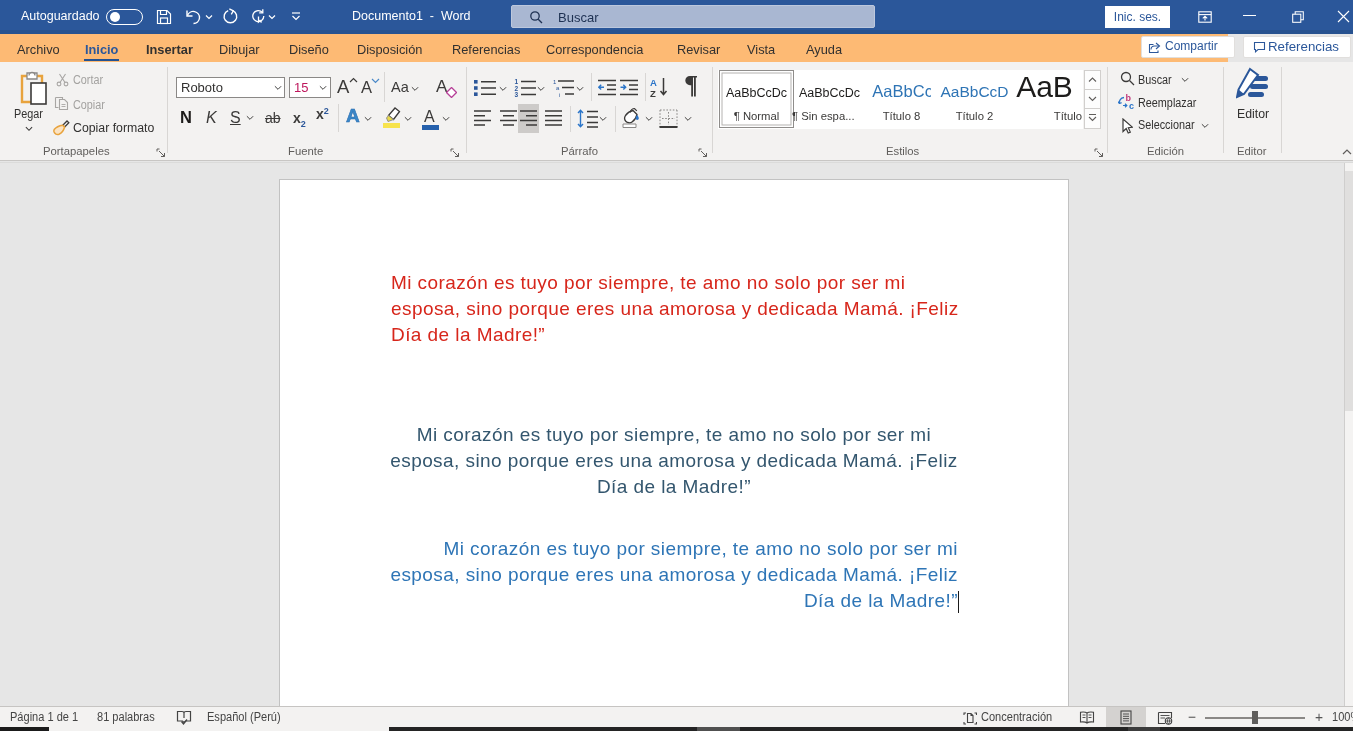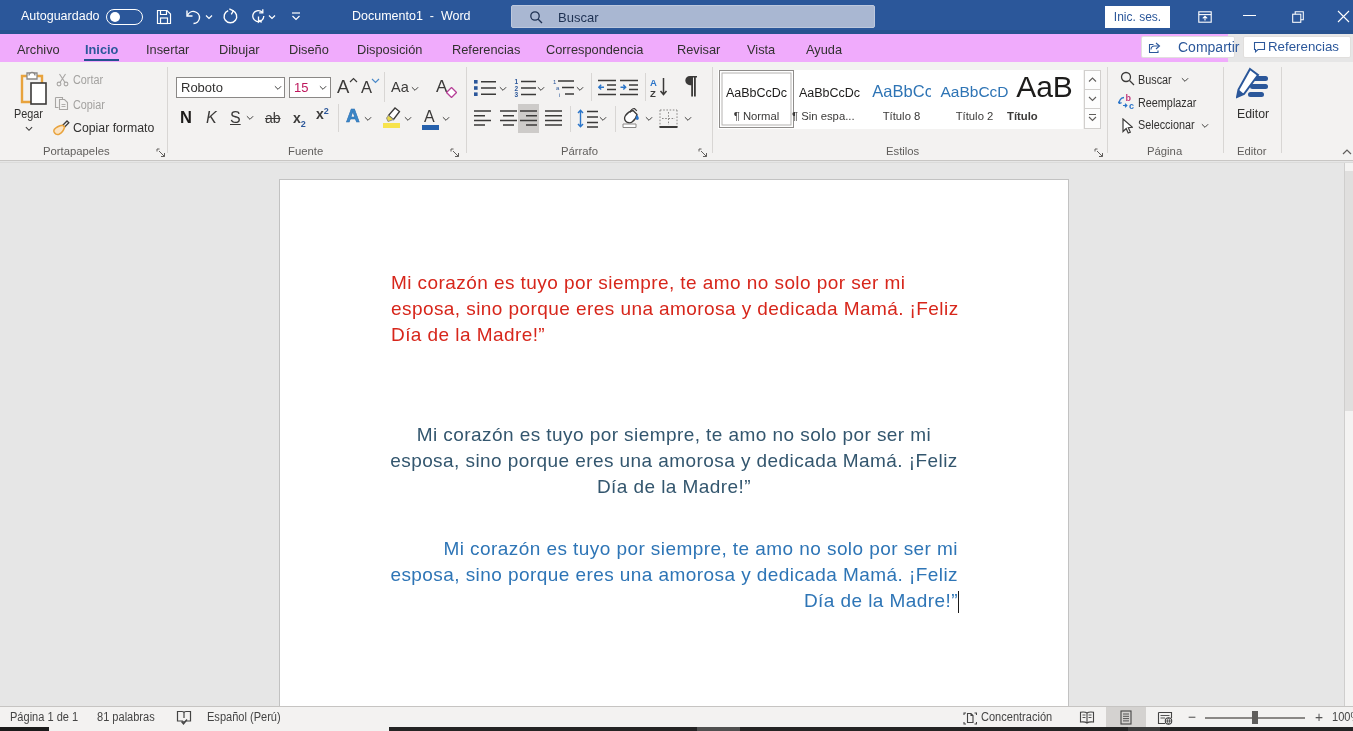--- a/index.html
+++ b/index.html
@@ -5,21 +5,21 @@
 html,body{width:1353px;height:731px;overflow:hidden;}
 body{font-family:"Liberation Sans",sans-serif;}
 .app{position:relative;width:1353px;height:731px;background:#e6e6e6;overflow:hidden;}
 .abs{position:absolute;}
 
 .titlebar{position:absolute;left:0;top:0;width:1353px;height:34px;background:#2b579a;}
 .tb-txt{position:absolute;color:#fff;font-size:12.5px;white-space:nowrap;}
 .searchbox{position:absolute;left:511px;top:5px;width:364px;height:23px;background:#a9b7d2;border-radius:2px;border:1px solid #bdc8dd;}
 .inicses{position:absolute;left:1105px;top:6px;width:65px;height:22px;background:#fff;color:#2b579a;font-size:12px;text-align:center;line-height:22px;}
 
-.tabrow{position:absolute;left:0;top:34px;width:1228px;height:28px;background:#f0abfc;text-align:center;}
+.tabrow{position:absolute;left:0;top:34px;width:1228px;height:28px;background:#fdba74;text-align:center;}
 .tab{position:absolute;top:0;height:28px;line-height:26px;padding-top:3px;font-size:12.8px;color:#323130;white-space:nowrap;}
 .tab.active{color:#2b579a;font-weight:bold;}
 .tabul{position:absolute;top:24.5px;height:2.5px;background:#24518f;}
 
 .ribbon{position:absolute;left:0;top:62px;width:1353px;height:99px;background:#f3f2f1;border-bottom:1px solid #c8c6c4;}
 .rshadow{position:absolute;left:0;top:162px;width:1353px;height:6px;background:linear-gradient(#dadad9,#e6e6e6);}
 .gdiv{position:absolute;top:5px;height:86px;width:1px;background:#d8d6d4;}
 .glab{position:absolute;font-size:11.3px;color:#605e5c;white-space:nowrap;top:83px;}
 .launcher{position:absolute;width:10px;height:10px;}
 .btnlabel{font-size:12.3px;color:#323130;white-space:nowrap;position:absolute;transform-origin:0 50%;transform:scaleX(0.88);}
@@ -100,37 +100,37 @@
   </svg>
   <svg class="abs" style="left:1337px;top:10px;" width="13" height="13" viewBox="0 0 13 13" fill="none" stroke="#fff" stroke-width="1.1">
     <path d="M1 1 L12 12 M12 1 L1 12"></path>
   </svg>
 </div>
 
 <div class="tabrow">
   <div class="tab" style="left:17px;">Archivo</div>
   <div class="tab active" style="left:85px;">Inicio</div>
   <div class="tabul" style="left:84px;width:35px;"></div>
-  <div class="tab" style="left:146px;">Insertar</div>
+  <div class="tab" style="left:146px;font-weight:bold;">Insertar</div>
   <div class="tab" style="left:219px;">Dibujar</div>
   <div class="tab" style="left:289px;">Diseño</div>
   <div class="tab" style="left:357px;">Disposición</div>
   <div class="tab" style="left:452px;">Referencias</div>
   <div class="tab" style="left:546px;">Correspondencia</div>
   <div class="tab" style="left:677px;">Revisar</div>
   <div class="tab" style="left:747px;">Vista</div>
   <div class="tab" style="left:806px;">Ayuda</div>
 
   <div class="abs" style="left:1141px;top:2px;width:94px;height:22px;background:#fff;border:1px solid #e1dfdd;border-radius:2px;"></div>
   <svg class="abs" style="left:1148px;top:7px;" width="13" height="13" viewBox="0 0 13 13" fill="none" stroke="#2b579a" stroke-width="1.1">
     <path d="M8 2 L11.5 5 L8 8"></path>
         <path d="M11 5 H6.5 C4 5 3 7 3 8.5"></path>
         <path d="M5.5 3.5 H1.5 V11.5 H10 V9.5"></path>
   </svg>
-  <div class="abs" style="left:1165px;top:5px;font-size:14px;color:#2b579a;margin-left:13px;">Compartir</div>
+  <div class="abs" style="left:1165px;top:5px;font-size:12px;color:#2b579a;">Compartir</div>
   <div class="abs" style="left:1243px;top:2px;width:108px;height:22px;background:#fff;border:1px solid #e1dfdd;border-radius:2px;"></div>
   <svg class="abs" style="left:1253px;top:7px;" width="13" height="12" viewBox="0 0 13 12" fill="none" stroke="#2b579a" stroke-width="1.1">
     <path d="M1.5 1.5 H11.5 V8.5 H5 L2.5 10.8 V8.5 H1.5 Z"></path>
   </svg>
   <div class="abs" style="left:1268px;top:5px;font-size:13.3px;color:#2b579a;">Referencias</div>
 </div>
 
 <div class="ribbon">
   <div id="rib-porta">
 
@@ -371,21 +371,21 @@
     <div class="abs" style="left:792px;top:24px;width:75px;text-align:center;font-size:12.5px;color:#1d1c1b;white-space:nowrap;">AaBbCcDc</div>
     <div class="abs" style="left:792px;top:48px;width:75px;text-align:left;font-size:11.3px;color:#3b3a39;white-space:nowrap;">¶ Sin espa...</div>
 
     <div class="abs" style="left:864px;top:20px;width:75px;text-align:center;font-size:16.5px;color:#2e74b5;white-space:nowrap;">AaBbC​<span style="display:inline-block;width:6px;overflow:hidden;vertical-align:bottom;">c</span></div>
     <div class="abs" style="left:864px;top:48px;width:75px;text-align:center;font-size:11.3px;color:#3b3a39;">Título 8</div>
 
     <div class="abs" style="left:937px;top:21px;width:75px;text-align:center;font-size:15.5px;color:#2e74b5;white-space:nowrap;">AaBbCcD</div>
     <div class="abs" style="left:937px;top:48px;width:75px;text-align:center;font-size:11.3px;color:#3b3a39;">Título 2</div>
 
     <div class="abs" style="left:1007px;top:8px;width:75px;text-align:center;font-size:30px;color:#1d1c1b;white-space:nowrap;">AaB</div>
-    <div class="abs" style="left:1007px;top:48px;width:75px;text-align:left;font-size:11.3px;color:#3b3a39;font-weight:bold;">Título</div>
+    <div class="abs" style="left:1007px;top:48px;width:75px;text-align:right;font-size:11.3px;color:#3b3a39;">Título</div>
 
     <div class="abs" style="left:1084px;top:8px;width:17px;height:59px;background:#fdfdfd;border:1px solid #d1cfcd;"></div>
     <div class="abs" style="left:1084px;top:27px;width:17px;height:1px;background:#d1cfcd;"></div>
     <div class="abs" style="left:1084px;top:46px;width:17px;height:1px;background:#d1cfcd;"></div>
     <svg class="abs" style="left:1088px;top:15px;" width="9" height="6" viewBox="0 0 9 6" fill="none" stroke="#605e5c" stroke-width="1.1">
           <path d="M1 4.5 L4.5 1 L8 4.5"></path>
         </svg>
     <svg class="abs" style="left:1088px;top:34px;" width="9" height="6" viewBox="0 0 9 6" fill="none" stroke="#605e5c" stroke-width="1.1">
           <path d="M1 1 L4.5 4.5 L8 1"></path>
         </svg>
@@ -417,21 +417,21 @@
     </svg>
     <div class="btnlabel" style="left:1138px;top:33.5px;">Reemplazar</div>
 
     <svg class="abs" style="left:1121px;top:56px;" width="12" height="16" viewBox="0 0 12 16">
       <path d="M2 1 L2 13.5 L5.2 10.5 L7.2 15 L9.3 14.1 L7.3 9.7 L11.5 9.3 Z" fill="#fff" stroke="#3b3a39" stroke-width="1.2"></path>
     </svg>
     <div class="btnlabel" style="left:1138px;top:56px;">Seleccionar</div>
     <svg class="chev" style="left:1201px;top:60px;" width="9" height="7" viewBox="0 0 9 7" fill="none" stroke="#3b3a39" stroke-width="1.1">
           <path d="M1 1.5 L4.5 5 L8 1.5"></path>
         </svg>
-    <div class="glab" style="left:1147px;">Página</div>
+    <div class="glab" style="left:1147px;">Edición</div>
     <div class="gdiv" style="left:1223px;"></div>
 
     <svg class="abs" style="left:1236px;top:5px;" width="34" height="38" viewBox="0 0 34 38">
       <g fill="#2b579a">
             <rect x="16" y="9" width="16" height="5" rx="2.5" transform="rotate(0)"></rect>
             <rect x="14" y="17" width="18" height="5" rx="2.5"></rect>
             <rect x="12" y="25" width="16" height="5" rx="2.5"></rect>
           </g>
       <path d="M14 2 L22 8 L8 27 L1 30 L2.5 22.5 Z" fill="#fff" stroke="#2b579a" stroke-width="2"></path>
       <path d="M1 30 L8 27 L2.5 22.5 Z" fill="#2b579a"></path>

